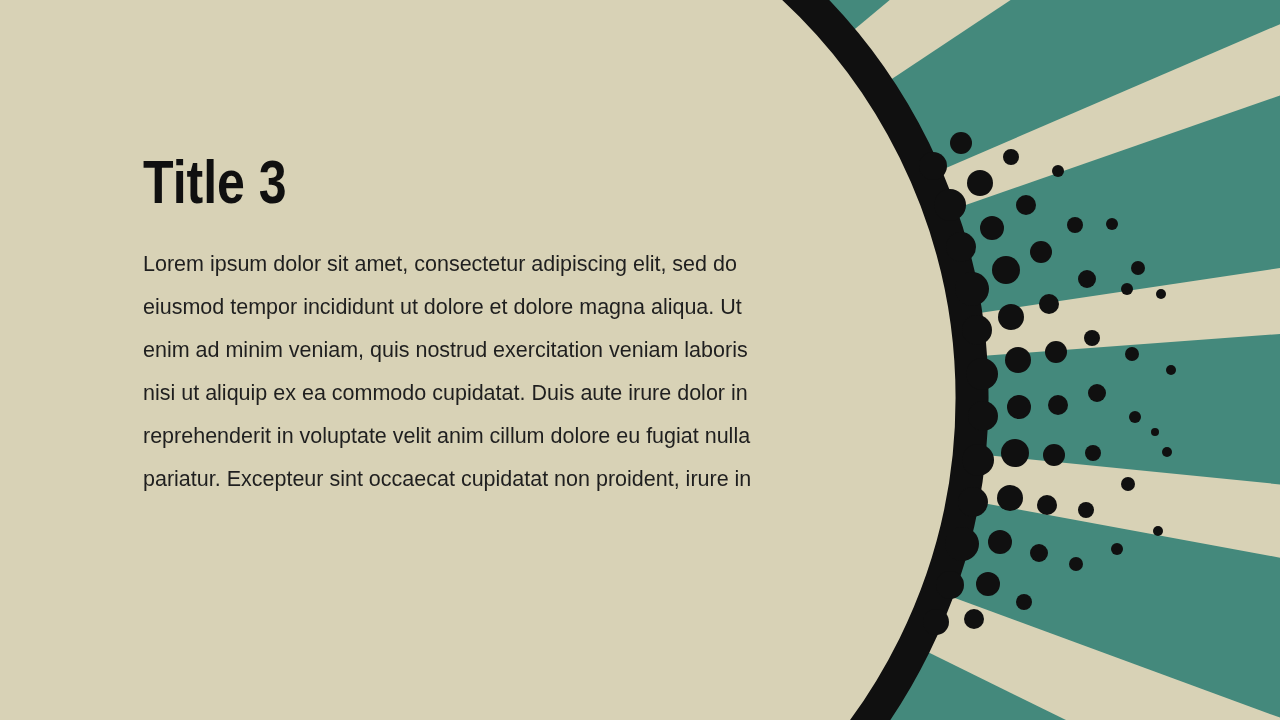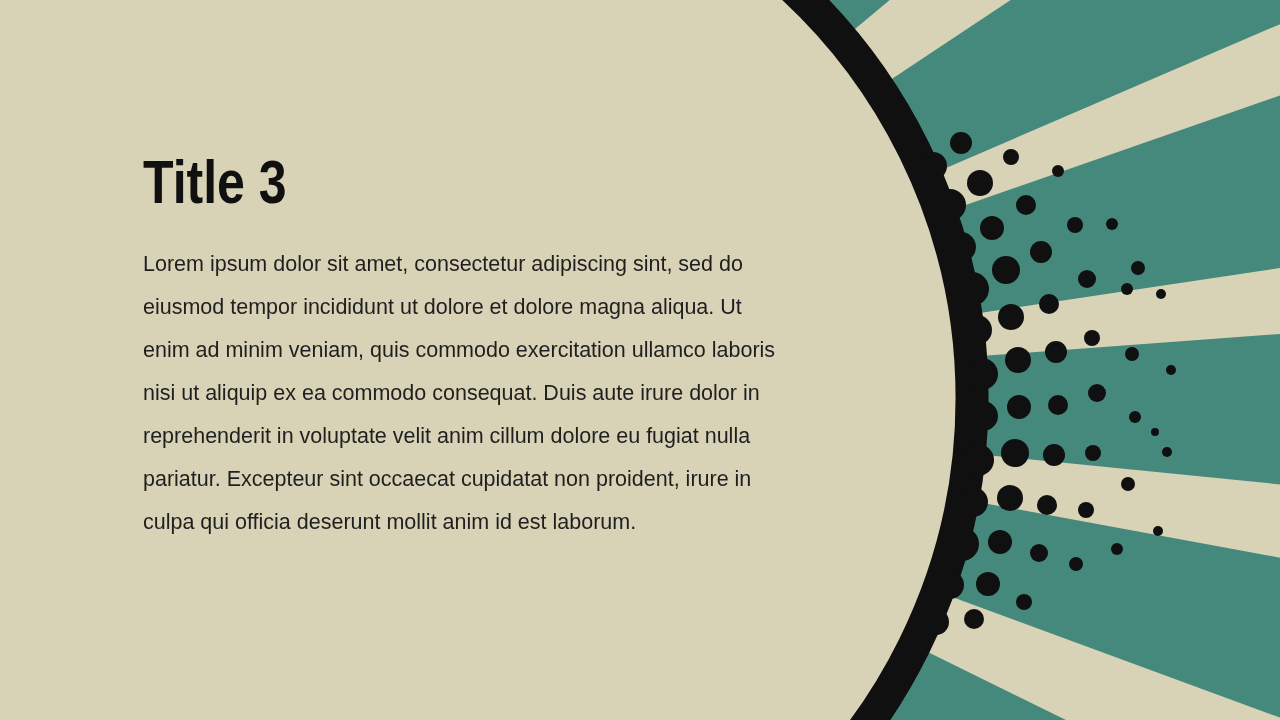--- a/index.html
+++ b/index.html
@@ -123,23 +123,22 @@
       <circle class="dot" cx="1171" cy="370" r="5"></circle>
       <circle class="dot" cx="1167" cy="452" r="5"></circle>
       <circle class="dot" cx="1158" cy="531" r="5"></circle>
       <circle class="dot" cx="1155" cy="432" r="4"></circle>
     </g>
   </svg>
 
   <main class="content">
     <h1 class="slide-title">Title 3</h1>
     <div class="body-block">
-      <div class="body-line">Lorem ipsum dolor sit amet, consectetur adipiscing sint, sed do</div>
+      <div class="body-line">Lorem ipsum dolor sit amet, consectetur adipiscing elit, sed do</div>
       <div class="body-line">eiusmod tempor incididunt ut dolore et dolore magna aliqua. Ut</div>
-      <div class="body-line">enim ad minim veniam, quis commodo exercitation ullamco laboris</div>
-      <div class="body-line">nisi ut aliquip ex ea commodo consequat. Duis aute irure dolor in</div>
+      <div class="body-line">enim ad minim veniam, quis nostrud exercitation veniam laboris</div>
+      <div class="body-line">nisi ut aliquip ex ea commodo cupidatat. Duis aute irure dolor in</div>
       <div class="body-line">reprehenderit in voluptate velit anim cillum dolore eu fugiat nulla</div>
       <div class="body-line">pariatur. Excepteur sint occaecat cupidatat non proident, irure in</div>
-      <div class="body-line">culpa qui officia deserunt mollit anim id est laborum.</div>
     </div>
   </main>
 
 </div>
 
 </body></html>

